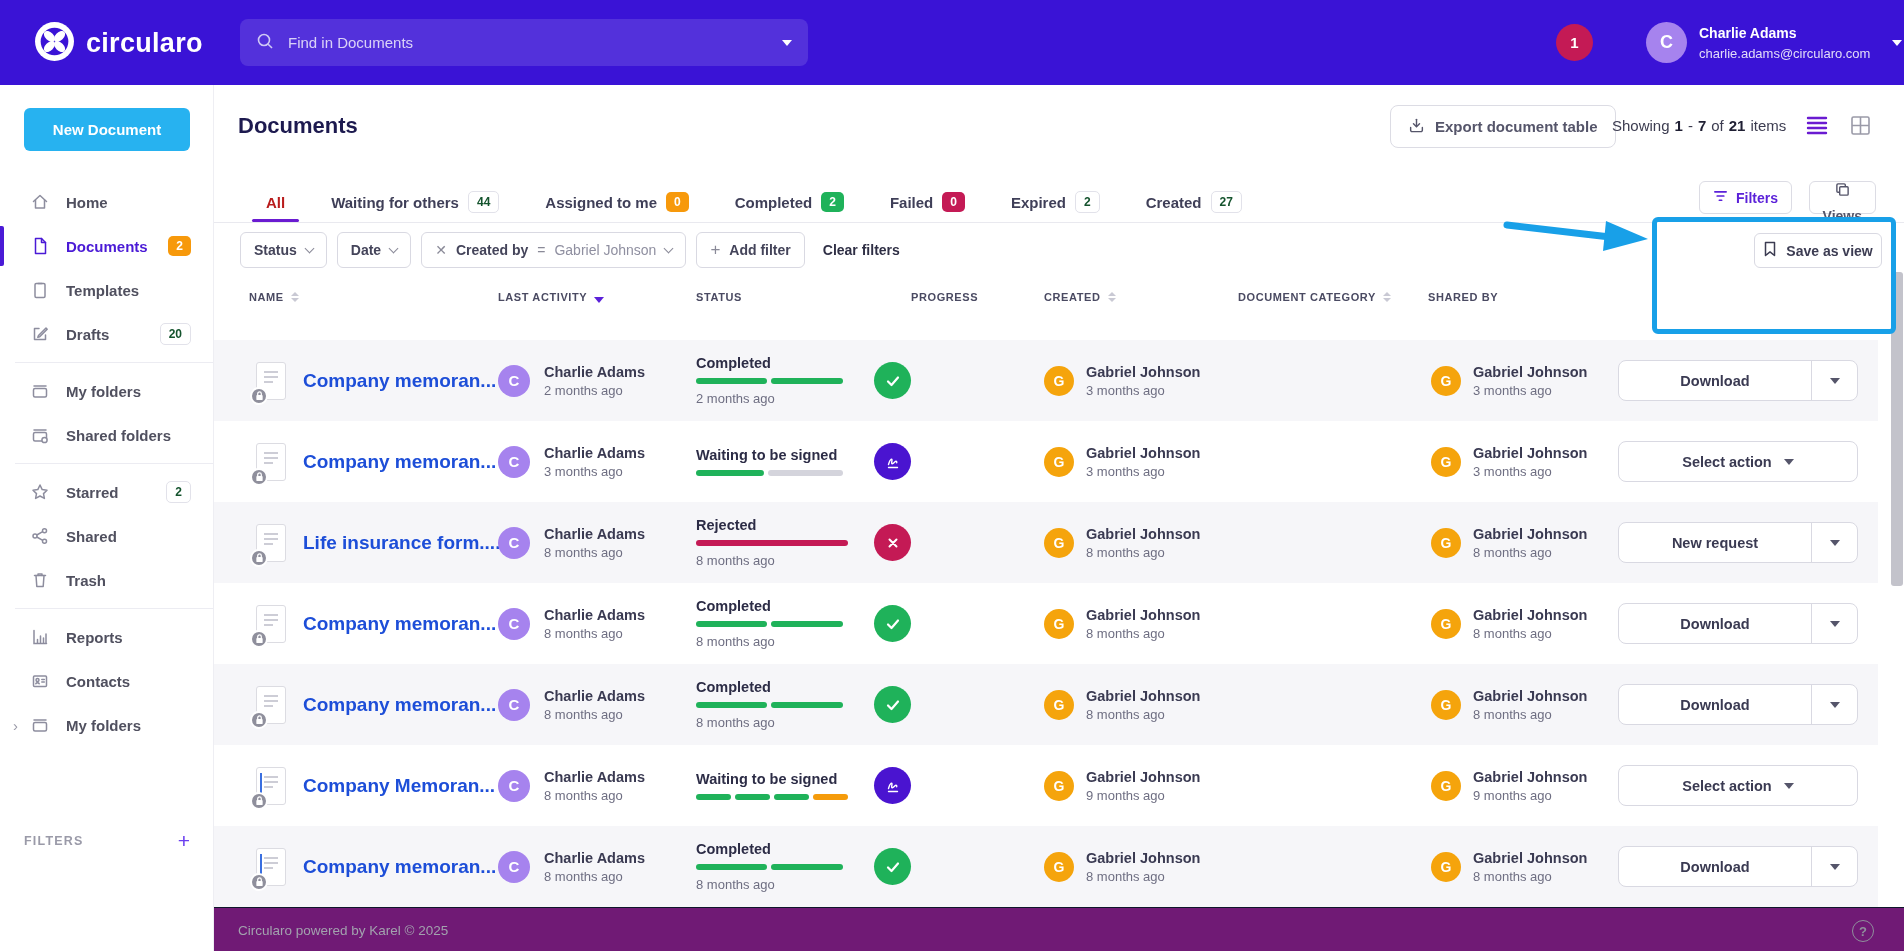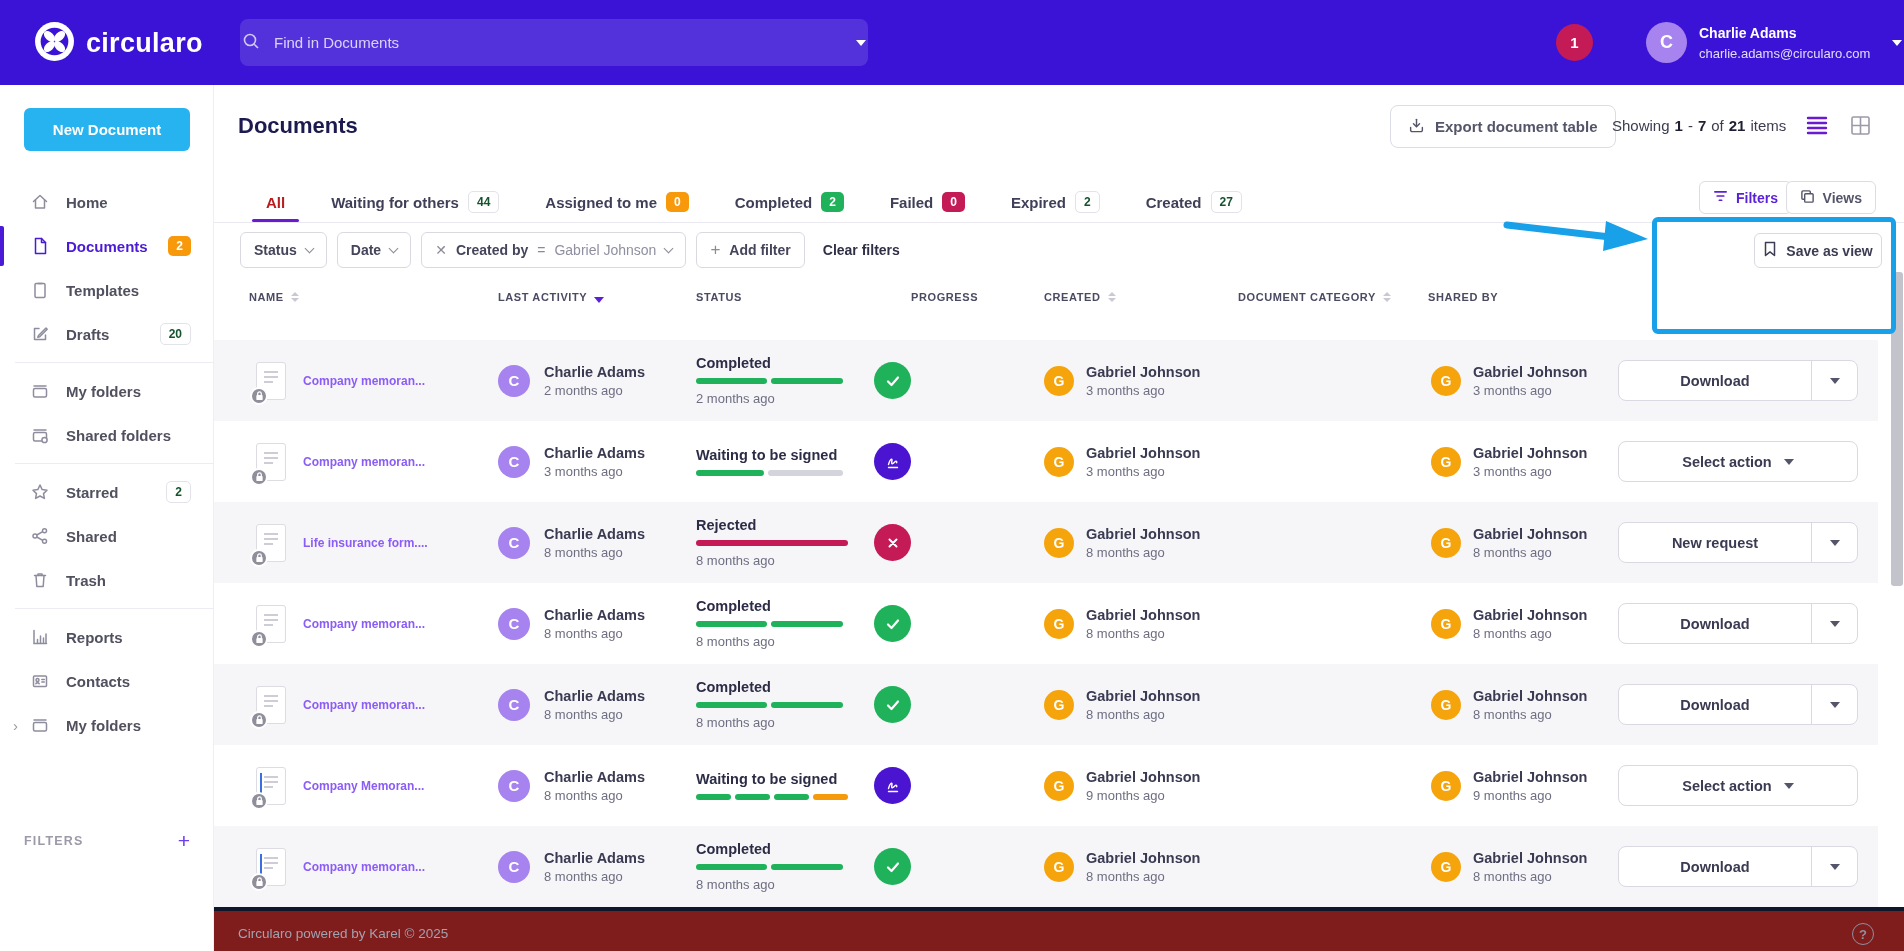--- a/index.html
+++ b/index.html
@@ -3,21 +3,21 @@
 <meta charset="utf-8">
 <style>
   * { box-sizing: border-box; margin: 0; padding: 0; }
   html,body { width:1904px; height:951px; font-family:"Liberation Sans", sans-serif; background:#fff; overflow:hidden; }
   .stage { position:relative; width:1904px; height:951px; background:#fff; overflow:hidden; }
 
   
   .topbar { position:absolute; top:0; left:0; width:100%; height:85px; background:#3a13d6; z-index:20; }
   .brand { position:absolute; left:34px; top:21px; display:flex; gap:11px; align-items:center; }
   .brand-name { color:#fff; font-size:27px; font-weight:700; letter-spacing:.3px; }
-  .searchbox { position:absolute; left:240px; top:19px; width:628px; height:47px; background:rgba(255,255,255,.13); border-radius:8px; display:flex; align-items:center; padding:0 2px; gap:14px; }
+  .searchbox { position:absolute; left:240px; top:19px; width:568px; height:47px; background:rgba(255,255,255,.13); border-radius:8px; display:flex; align-items:center; padding:0 16px; gap:14px; }
   .searchbox input { flex:1; background:transparent; border:none; outline:none; color:#fff; font-size:15px; font-family:"Liberation Sans",sans-serif; }
   .searchbox input::placeholder { color:rgba(255,255,255,.78); }
   .tri { width:0; height:0; border-left:5px solid transparent; border-right:5px solid transparent; border-top:6px solid #5a5a6e; }
   .tri.white { border-top-color:#fff; }
   .notif { position:absolute; left:1556px; top:24px; width:37px; height:37px; border-radius:50%; background:#c41a55; color:#fff; font-weight:700; font-size:15px; display:flex; align-items:center; justify-content:center; cursor:pointer; }
   .userbox { position:absolute; left:1646px; top:22px; display:flex; gap:12px; align-items:center; cursor:pointer; }
   .user-avatar { width:41px; height:41px; border-radius:50%; background:#a683ee; color:#fff; font-size:18px; font-weight:700; display:flex; align-items:center; justify-content:center; }
   .user-name { color:#fff; font-size:14px; font-weight:600; }
   .user-email { color:rgba(255,255,255,.85); font-size:13px; margin-top:2px; }
   .userbox .tri { margin-left:10px; }
@@ -55,21 +55,21 @@
 
   .tabs { position:absolute; left:52px; top:97px; height:40px; display:flex; gap:46px; align-items:center; }
   .tab { position:relative; display:flex; align-items:center; gap:9px; height:40px; font-size:15px; color:#3f3f58; font-weight:600; cursor:pointer; white-space:nowrap; }
   .tab.active { color:#b91c1c; font-weight:700; }
   .tab.active::after { content:''; position:absolute; left:-14px; right:-14px; bottom:0; height:3px; background:#6a1bd1; border-radius:2px; }
   .tab-badge { font-size:12px; font-weight:700; padding:3px 8px; border-radius:5px; }
   .tabs-sep { position:absolute; top:137px; left:0; right:0; height:1px; background:#e9e9ef; }
 
   .btn-toolbar { position:absolute; top:96px; height:33px; border:1px solid #dcdce4; border-radius:6px; background:#fff; display:flex; align-items:center; gap:8px; padding:0 13px; font-size:14px; font-weight:700; cursor:pointer; }
   .btn-filters { right:112px; color:#5b21d9; }
-  .btn-views { right:28px; color:#55556a; }
+  .btn-views { right:28px; color:#55556a;flex-direction:column; }
 
   .chips { position:absolute; left:26px; top:147px; height:36px; display:flex; gap:10px; align-items:center; }
   .chip { height:36px; border:1px solid #d9d9e2; border-radius:6px; background:#fff; display:flex; align-items:center; padding:0 13px; gap:9px; font-size:14px; color:#44445a; font-weight:600; cursor:pointer; white-space:nowrap; }
   .chev { width:7px; height:7px; border-right:1.6px solid #8a8a98; border-bottom:1.6px solid #8a8a98; transform:rotate(45deg); margin-top:-4px; }
   .chip-x { color:#8a8a98; font-size:14px; font-weight:400; }
   .chip .op { color:#8a8a98; font-weight:400; }
   .chip .val { color:#8f8fa0; font-weight:500; }
   .chip-plus { color:#8a8a98; font-size:17px; font-weight:400; }
   .clear-link { font-size:14px; font-weight:700; color:#2f2f45; margin-left:8px; cursor:pointer; }
 
@@ -85,21 +85,21 @@
   .rows { position:absolute; top:255px; left:0; width:1664px; }
   .trow { position:relative; height:81px; }
   .trow.shaded { background:#f6f6f9; }
   .cell { position:absolute; top:0; height:81px; display:flex; align-items:center; }
   .c-name { left:42px; gap:17px; }
   .doc-thumb { position:relative; width:30px; height:38px; background:#fff; border:1px solid #dcdce2; border-radius:3px; }
   .doc-line { position:absolute; left:7px; right:7px; height:2px; background:#cdcdd6; }
   .dl1{top:8px} .dl2{top:13px} .dl3{top:18px; right:12px;}
   .doc-accent { position:absolute; left:3px; top:5px; bottom:5px; width:2px; background:#3a6fe0; }
   .lock-badge { position:absolute; left:-7px; bottom:-6px; width:18px; height:18px; border-radius:50%; background:#8f8f9c; border:2px solid #fff; display:flex; align-items:center; justify-content:center; }
-  .doc-name { font-size:12px; color:#8b5cf6; font-weight:600; }
+  .doc-name { font-size:19px; color:#1d4ed8; font-weight:600; }
   .c-activity { left:284px; gap:14px; }
   .avatar { width:32px; height:32px; border-radius:50%; color:#fff; font-weight:700; font-size:15px; display:flex; align-items:center; justify-content:center; flex:0 0 auto; }
   .av-c { background:#a683ee; }
   .av-g { background:#f5a40c; width:30px; height:30px; font-size:14px; }
   .stack { display:flex; flex-direction:column; gap:3px; }
   .p-name { font-size:14.5px; color:#3a3a52; font-weight:600; }
   .p-time { font-size:13px; color:#6e6e82; }
   .c-status { left:482px; width:170px; flex-direction:column; align-items:flex-start; justify-content:center; gap:7px; }
   .status-title { font-size:14.5px; font-weight:700; color:#2c2c46; }
   .pbar { display:flex; gap:4px; width:152px; height:6px; }
@@ -120,21 +120,21 @@
   
   .overlay-rect { position:absolute; left:1652px; top:217px; width:244px; height:117px; border:5px solid #18a0e8; border-radius:6px; background:#fff; z-index:30; }
   .save-view-btn { position:absolute; left:1754px; top:233px; width:128px; height:35px; z-index:31; border:1px solid #d9d9e2; border-radius:6px; background:#fff; display:flex; align-items:center; justify-content:center; gap:9px; font-size:14px; font-weight:600; color:#3c3c52; cursor:pointer; }
   .tooltip { position:absolute; left:1698px; top:275px; width:194px; z-index:31; background:#3d3d3d; color:#fff; border-radius:6px; padding:8px 8px; font-size:13px; font-weight:700; text-align:center; line-height:1.4; }
   .tooltip::before { content:''; position:absolute; top:-8px; left:116px; border-left:8px solid transparent; border-right:8px solid transparent; border-bottom:9px solid #3d3d3d; }
   .anno-arrow { position:absolute; left:1500px; top:212px; z-index:32; }
 
   .scroll-thumb { position:absolute; right:1px; top:272px; width:12px; height:314px; background:#c3c3cb; border-radius:3px; z-index:15; cursor:pointer; }
 
   
-  .footer { position:absolute; left:0; right:0; top:822px; bottom:0; background:#7f1d1d; border-top:4px solid #0f172a; }
+  .footer { position:absolute; left:0; right:0; top:822px; bottom:0; background:#701a75; border-top:1px solid #0f172a; }
   .footer-text { position:absolute; left:24px; top:15px; font-size:13.5px; color:#a2a2ae; }
   .help { position:absolute; left:1638px; top:12px; width:22px; height:22px; border-radius:50%; border:1.6px solid #8f8f9c; color:#8f8f9c; font-size:13px; font-weight:700; display:flex; align-items:center; justify-content:center; cursor:pointer; }
 </style>
 </head>
 <body>
 
 <div class="stage">
 
   <header class="topbar">
     <div class="brand">

